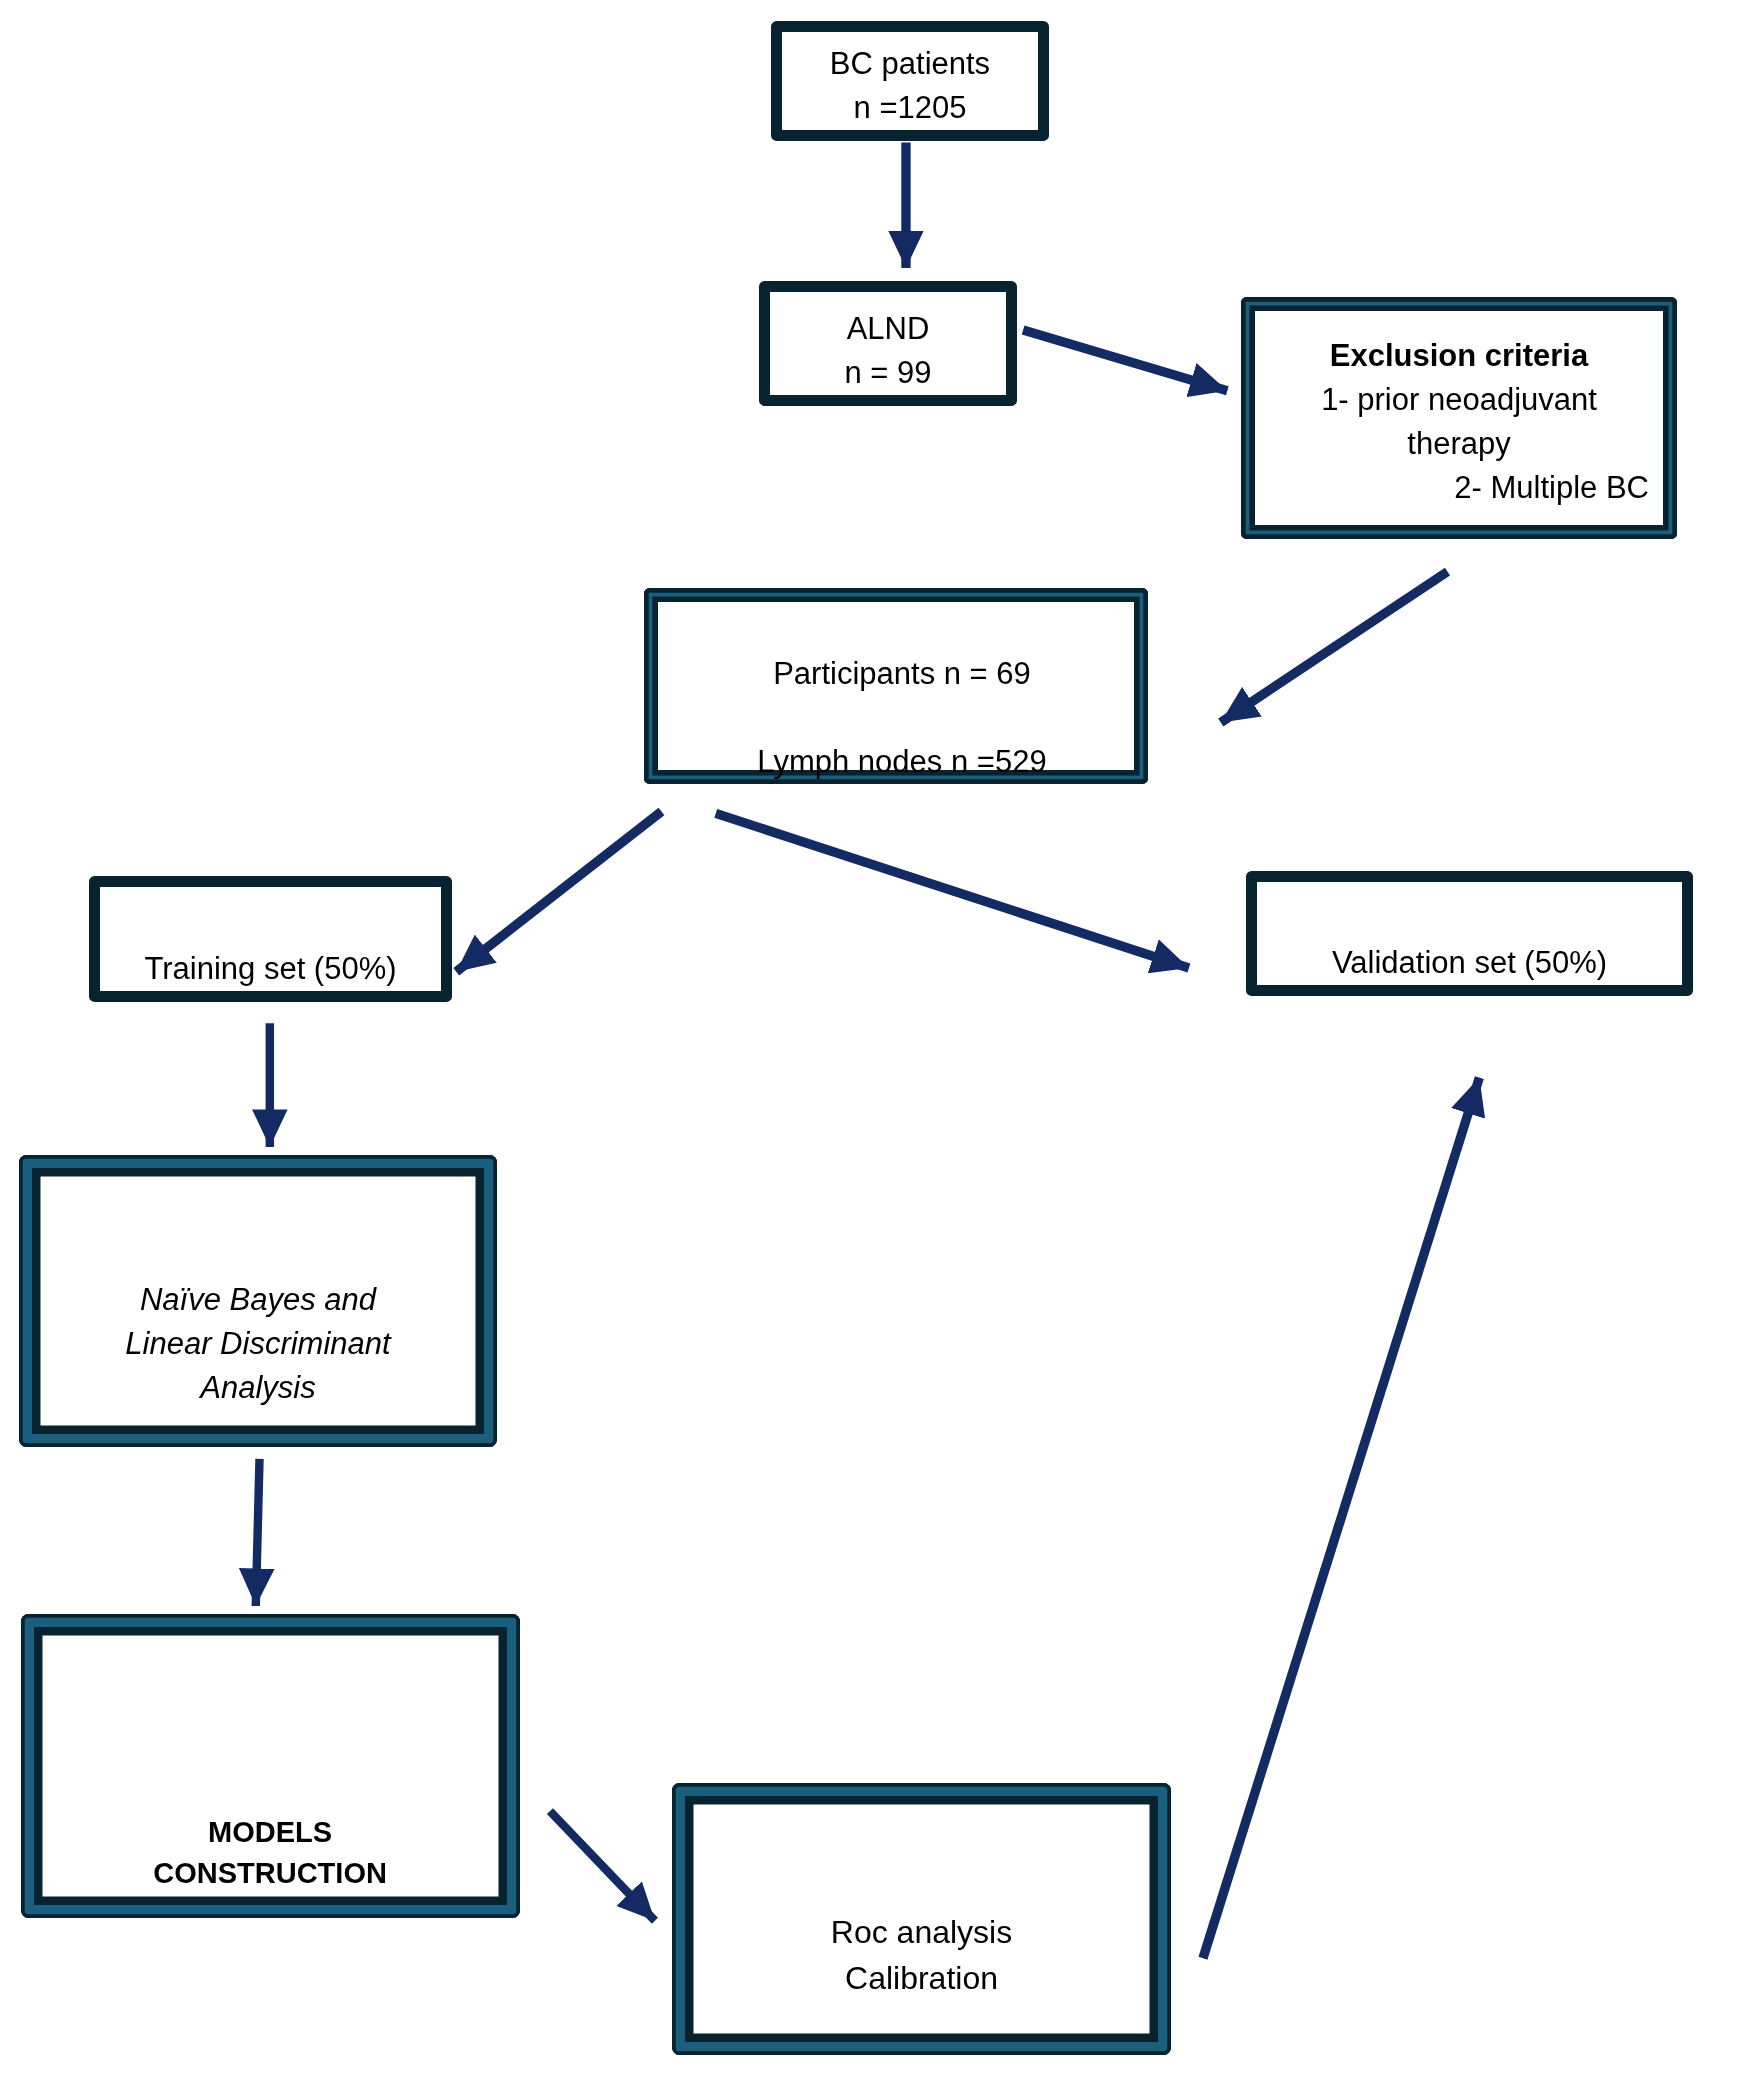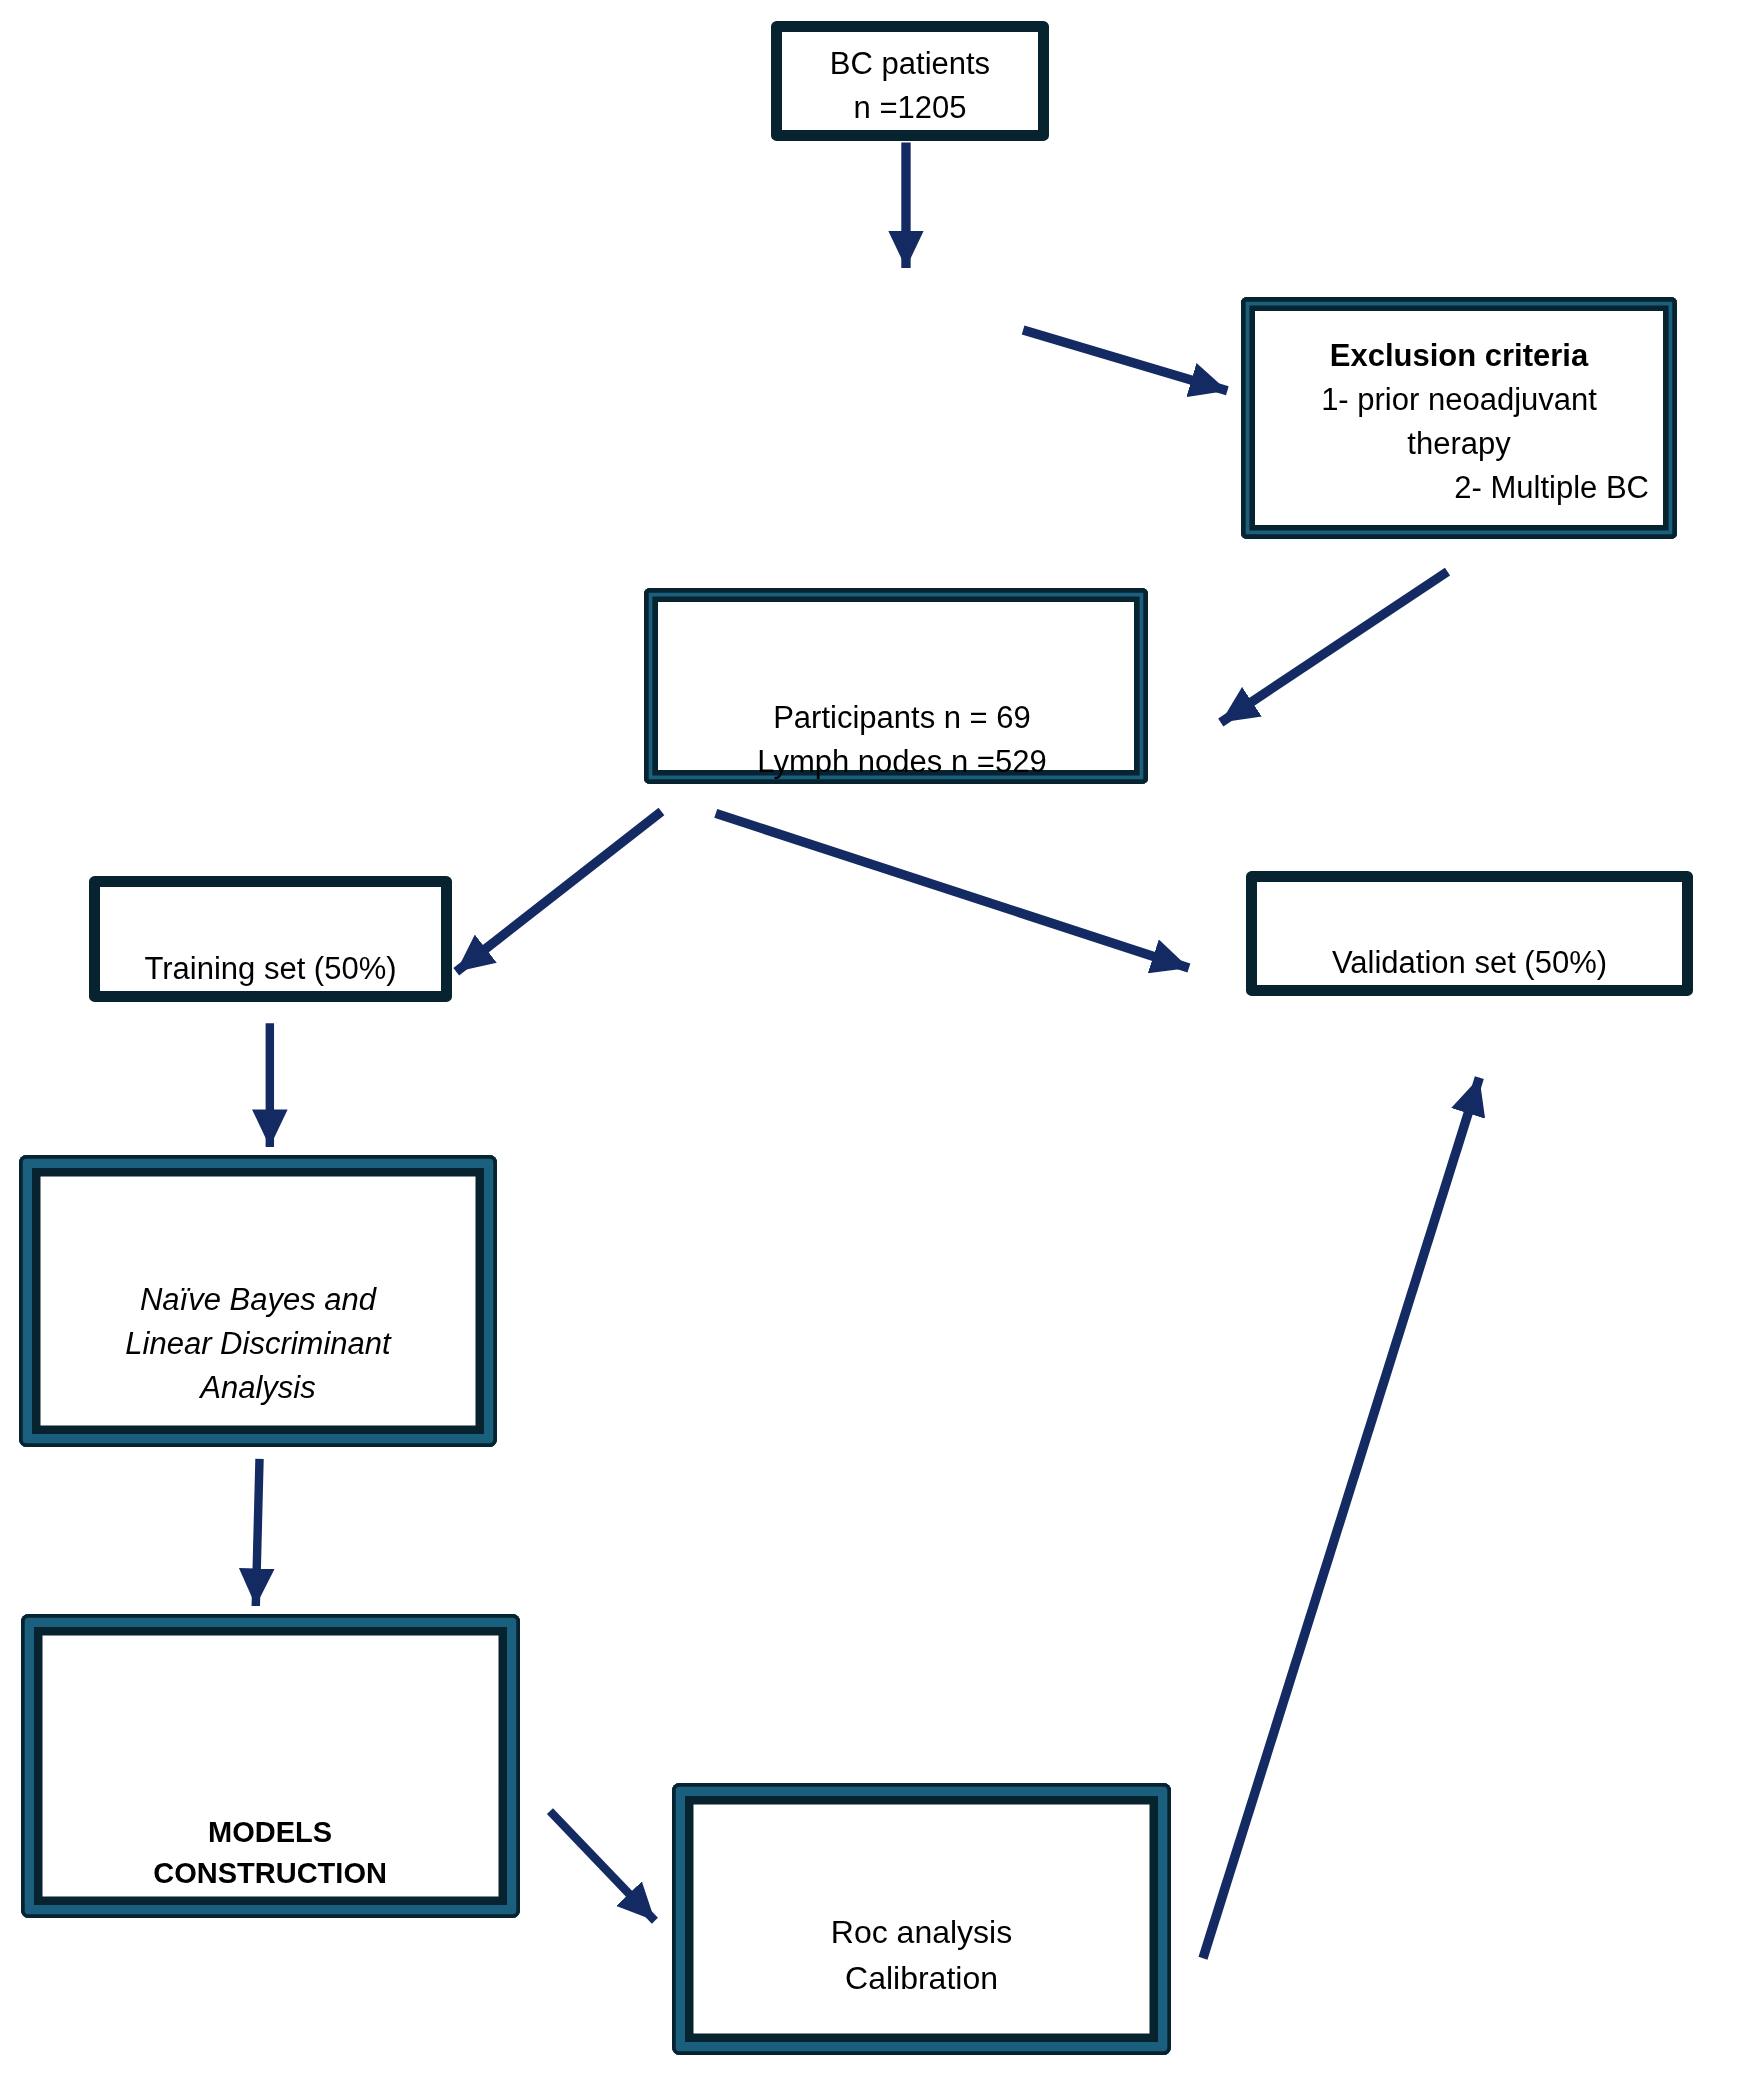--- a/index.html
+++ b/index.html
@@ -41,21 +41,21 @@
   }
   .tealband{
     border-radius:7.5px;
     box-shadow:
       inset 0 0 0 3.7px var(--dark),
       inset 0 0 0 13px var(--teal),
       inset 0 0 0 21.5px var(--dark);
   }
   .bold{font-weight:bold;}
   .italic{font-style:italic;}
-  .gap-lines{padding-left:12px;}
+  .gap-lines{gap:44px;padding-left:12px;}
   .excl-title{font-weight:bold;}
   .excl-items{display:flex;flex-direction:column;align-items:flex-end;}
   .pad-b40{padding-bottom:37px;}
   .pad-b30{padding-bottom:24px;}
   .pad-b58{padding-bottom:54px;}
   .excl-pad{justify-content:flex-start;padding:37px 28px 0 28px;}
 </style>
 </head>
 <body>
 
@@ -76,20 +76,24 @@
     <line x1="277" y1="1557" x2="273" y2="1714" stroke="#142a62" stroke-width="9" marker-end="url(#ah)"></line>
     <line x1="587" y1="1933" x2="699" y2="2050" stroke="#142a62" stroke-width="9" marker-end="url(#ah)"></line>
     <line x1="1284" y1="2090" x2="1579" y2="1150" stroke="#142a62" stroke-width="10" marker-end="url(#ah)"></line>
   </svg>
 
   <div class="box single" style="left:771px;top:20.6px;width:278px;height:120px">
     <span>BC patients</span>
     <span>n =1205</span>
   </div>
 
+  <div class="box single" style="left:759px;top:281px;width:258px;height:125px">
+    <span>ALND</span>
+    <span>n = 99</span>
+  </div>
 
   <div class="box pinstripe excl-pad" style="left:1241px;top:297px;width:436px;height:242px">
     <span class="excl-title">Exclusion criteria</span>
     <div class="excl-items">
       <span>1- prior neoadjuvant therapy</span>
       <span>2- Multiple BC</span>
     </div>
   </div>
 
   <div class="box pinstripe gap-lines" style="left:644px;top:588px;width:504px;height:196px">

